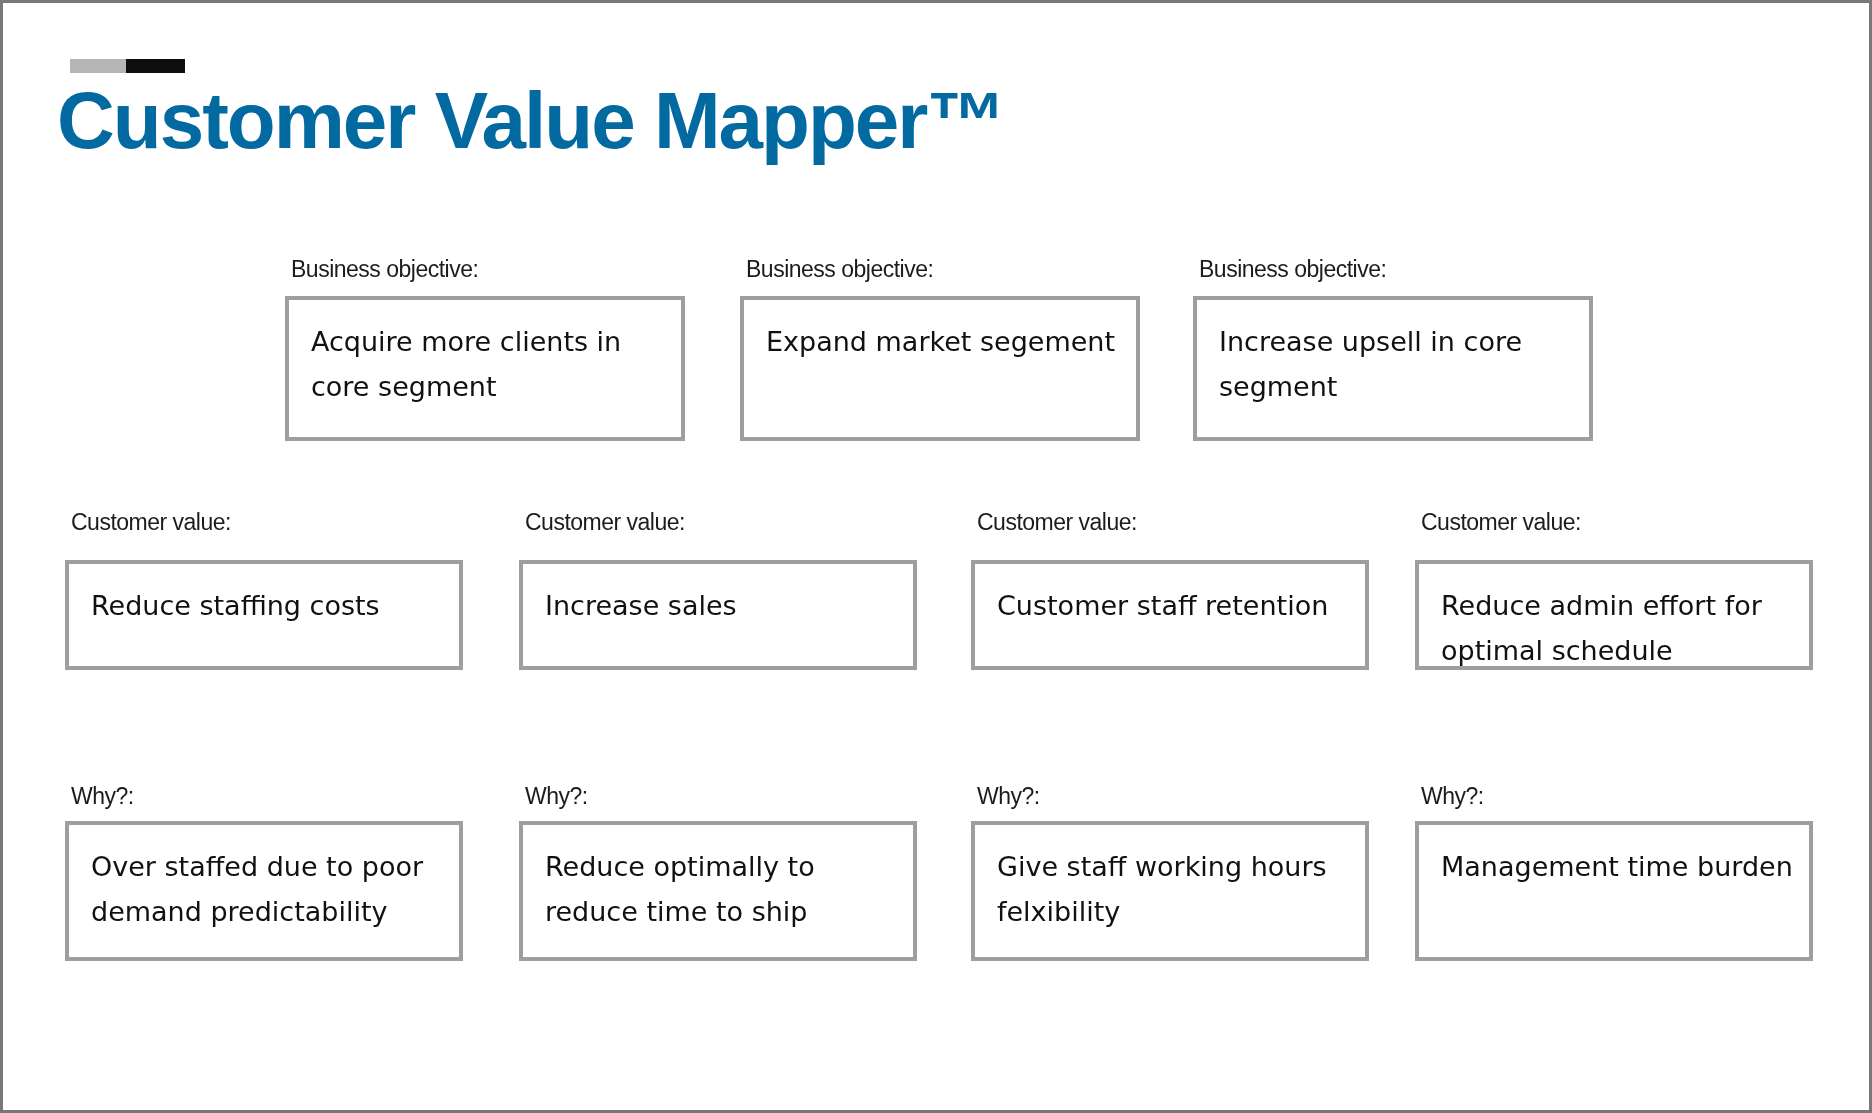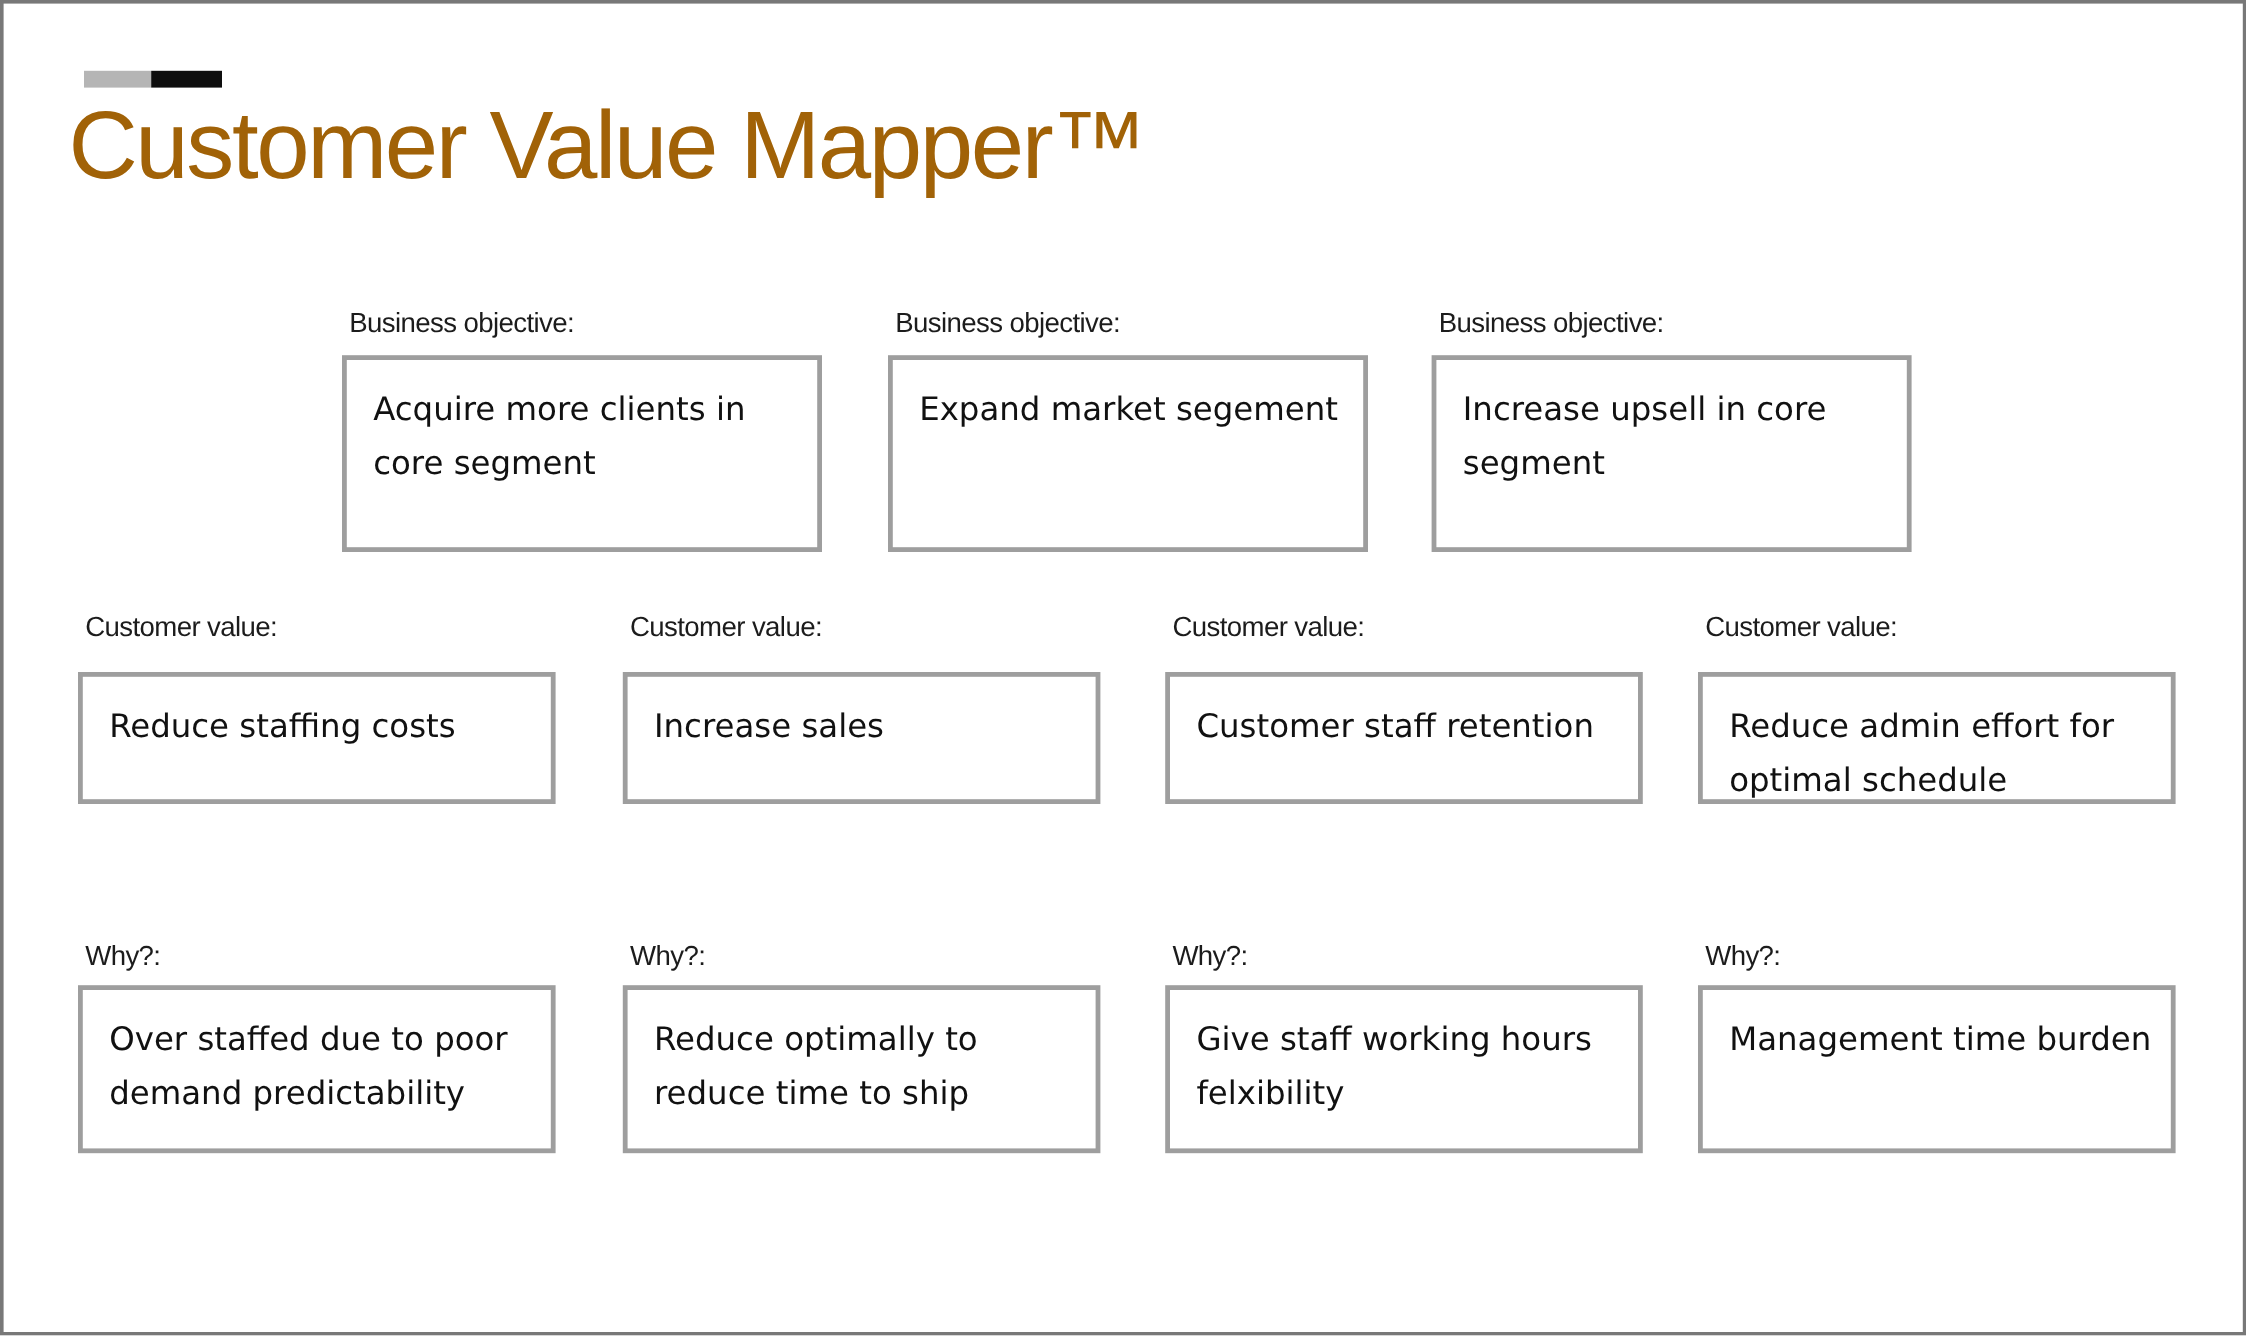--- a/index.html
+++ b/index.html
@@ -21,23 +21,23 @@
     width: 115px; height: 14px;
     display: flex;
   }
   .brand-bar .seg-gray  { width: 56px; height: 14px; background: #b5b5b5; }
   .brand-bar .seg-black { width: 59px; height: 14px; background: #0e0e0e; }
 
   .title {
     position: absolute;
     left: 54px; top: 72px;
     font-size: 80px;
-    font-weight: 400;
+    font-weight: 700;
     letter-spacing: -2px;
-    color: #a16207;
+    color: #0369a1;
     white-space: nowrap;
   }
 
   .cell { position: absolute; }
 
   .cell-label {
     font-size: 23px;
     font-weight: 400;
     color: #1c1c1c;
     line-height: 40px;
@@ -55,21 +55,21 @@
     font-family: "DejaVu Sans", sans-serif;
     font-size: 27px;
     line-height: 45px;
     color: #111111;
     padding: 19px 14px 8px 22px;
   }
 
   
   .obj-cell { top: 246px; width: 400px; }
   .obj-cell .cell-label { margin-bottom: 7px; }
-  .obj-cell .entry-box { height: 164px; }
+  .obj-cell .entry-box { height: 145px; }
   .obj-1 { left: 282px; }
   .obj-2 { left: 737px; }
   .obj-3 { left: 1190px; }
 
   
   .val-cell { top: 499px; width: 398px; }
   .val-cell .cell-label { margin-bottom: 18px; }
   .val-cell .entry-box { height: 110px; }
 
   

